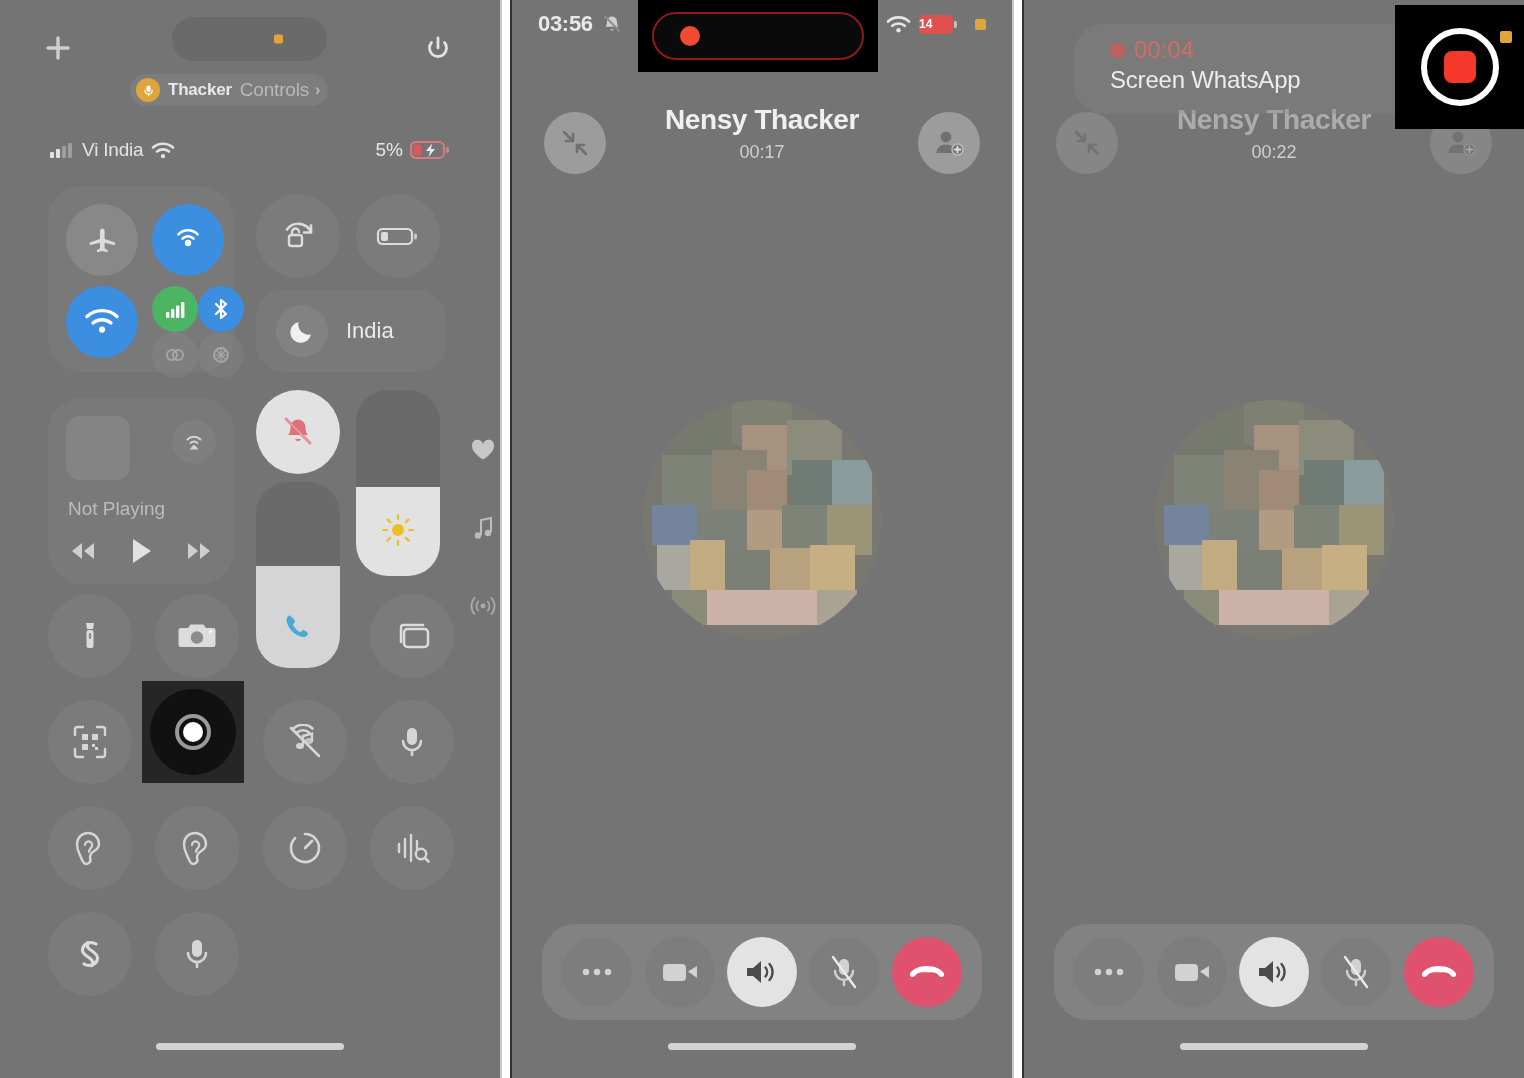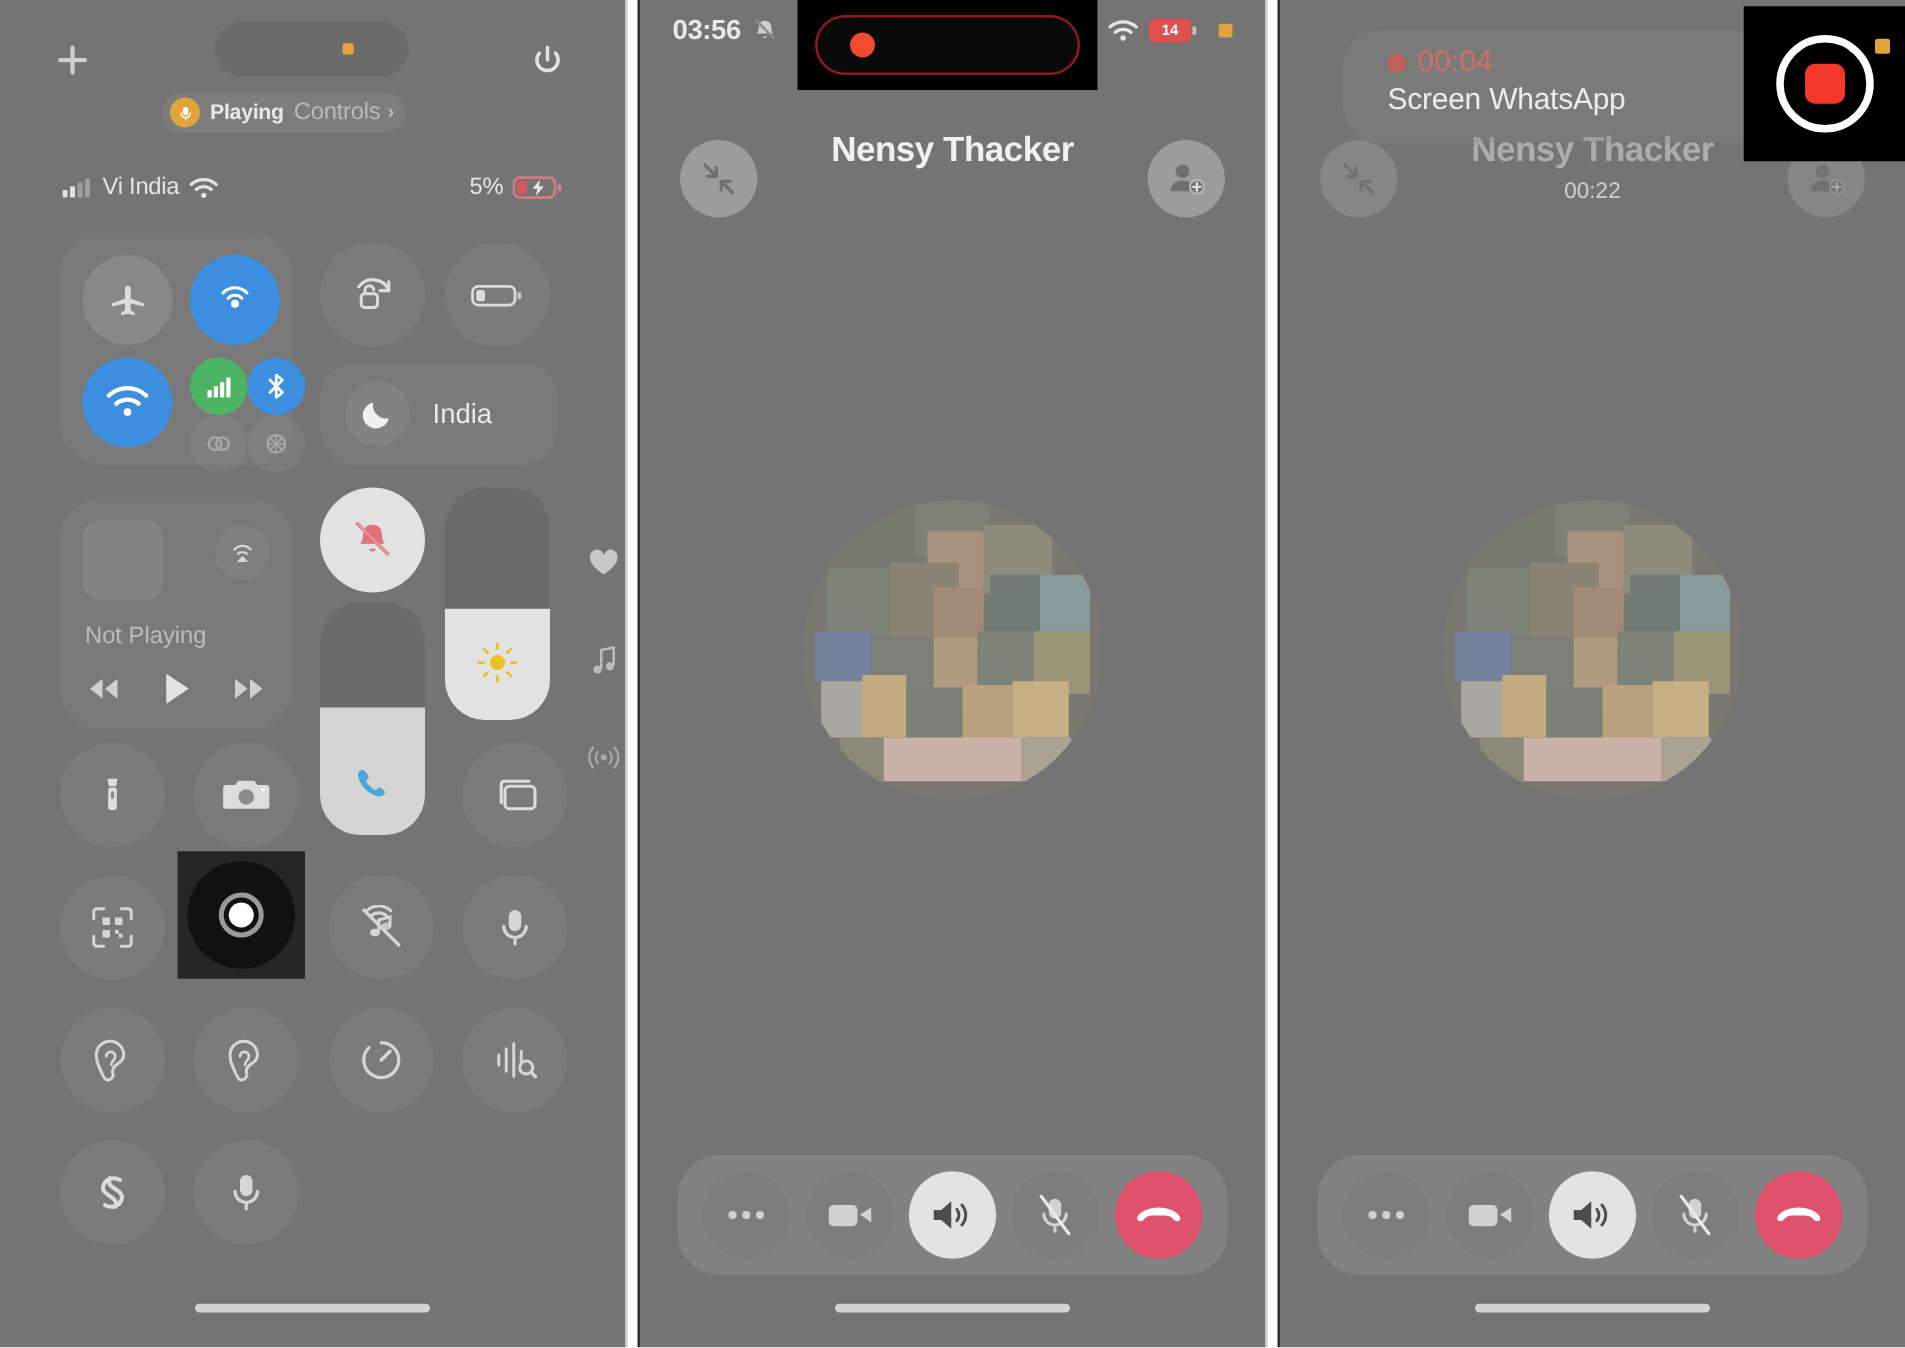--- a/index.html
+++ b/index.html
@@ -93,21 +93,21 @@
   .shot-hl .ring { width:36px; height:36px; border-radius:50%; border:4px solid #9a9a9a; display:flex; align-items:center; justify-content:center; }
   .shot-hl .core { width:20px; height:20px; border-radius:50%; background:#fff; }
 
   .homebar { position:absolute; left:50%; transform:translateX(-50%); bottom:28px; width:188px; height:7px; border-radius:4px; background:#d2d2d2; }
 
   
   .sbar { position:absolute; left:0; top:0; width:500px; height:48px; display:flex; align-items:center; justify-content:space-between; padding:0 26px; }
   .sb-time { color:#e9e9e9; font-size:22px; font-weight:600; letter-spacing:-.3px; }
   .sb-grp-l { display:flex; align-items:center; gap:8px; }
   .sb-grp-r { display:flex; align-items:center; gap:8px; }
-  .batt-red { width:34px; height:19px; border-radius:5px; background:#e0504e; display:flex; align-items:center; justify-content:center; position:relative; }
+  .batt-red { width:34px; height:19px; border-radius:5px; background:#e0504e; display:flex; align-items:center; justify-content:flex-start; position:relative; }
   .batt-red span { color:#fff; font-size:12px; font-weight:700; }
   .batt-red::after { content:""; position:absolute; right:-4px; top:6px; width:3px; height:7px; border-radius:0 2px 2px 0; background:rgba(255,255,255,.55); }
   .mic-sq { width:11px; height:11px; border-radius:2px; background:#e0a53a; }
 
   .di-hl { position:absolute; left:638px; top:0; width:240px; height:72px; background:#000; z-index:30; }
   .di-hl .di { position:absolute; left:14px; top:12px; width:212px; height:48px; border-radius:24px; background:#0a0a0a; border:2px solid #8d1b1b; }
   .di-hl .rdot { position:absolute; left:26px; top:50%; transform:translateY(-50%); width:20px; height:20px; border-radius:50%; background:#f04a30; }
 
   .callhdr { position:absolute; left:0; top:88px; width:500px;margin-top:16px; }
   .call-name { text-align:center; color:#f0f0f0; font-size:28px; font-weight:600; letter-spacing:-.4px; }
@@ -164,21 +164,21 @@
       </div>
     </div>
 
     <div class="wa-pill">
       <div class="wa-mic">
         <svg width="13" height="13" viewBox="0 0 13 13">
             <rect x="4.4" y="1.6" width="4.2" height="6.4" rx="2.1" fill="#fff"></rect>
             <path d="M2.9 6.4a3.6 3.6 0 0 0 7.2 0M6.5 10v1.6" stroke="#fff" stroke-width="1.3" fill="none" stroke-linecap="round"></path>
           </svg>
       </div>
-      <span class="wa-app">Playing</span>
+      <span class="wa-app">Thacker</span>
       <span class="wa-ctl">Controls</span>
       <span class="wa-chev">›</span>
     </div>
 
     <div class="statusrow">
       <div class="sb-left">
         <svg width="24" height="18" viewBox="0 0 24 18">
             <rect x="0" y="11" width="4" height="6" rx="1" fill="#e2e2e2"></rect>
             <rect x="6" y="8" width="4" height="9" rx="1" fill="#e2e2e2"></rect>
             <rect x="12" y="5" width="4" height="12" rx="1" fill="#9e9e9e"></rect>
@@ -498,20 +498,21 @@
       </div>
     </div>
 
     <div class="callhdr">
       <div class="rnd-btn btn-min">
         <svg width="30" height="30" viewBox="0 0 30 30">
             <path d="M4 4l9 9M13 13H6M13 13V6M26 26l-9-9M17 17h7M17 17v7" fill="none" stroke="#707070" stroke-width="2.6" stroke-linecap="round"></path>
           </svg>
       </div>
       <div class="call-name">Nensy Thacker</div>
+      <div class="call-time">00:17</div>
       <div class="rnd-btn btn-add">
         <svg width="32" height="30" viewBox="0 0 32 30">
             <circle cx="13" cy="9" r="5.4" fill="#707070"></circle>
             <path d="M3.5 25c0-5.4 4.3-8.6 9.5-8.6s9.5 3.2 9.5 8.6z" fill="#707070"></path>
             <circle cx="24.5" cy="21.5" r="5.5" fill="#707070" stroke="#b8b8b8" stroke-width="1.6"></circle>
             <path d="M24.5 18.6v5.8M21.6 21.5h5.8" stroke="#e2e2e2" stroke-width="1.9" stroke-linecap="round"></path>
           </svg>
       </div>
     </div>
 

